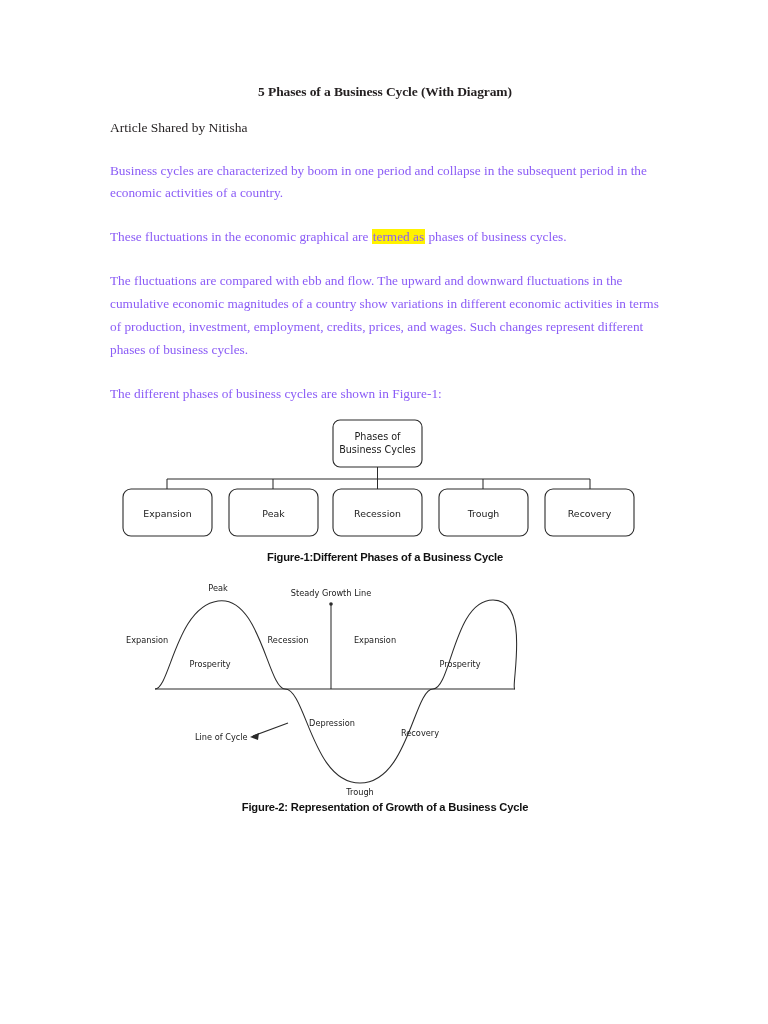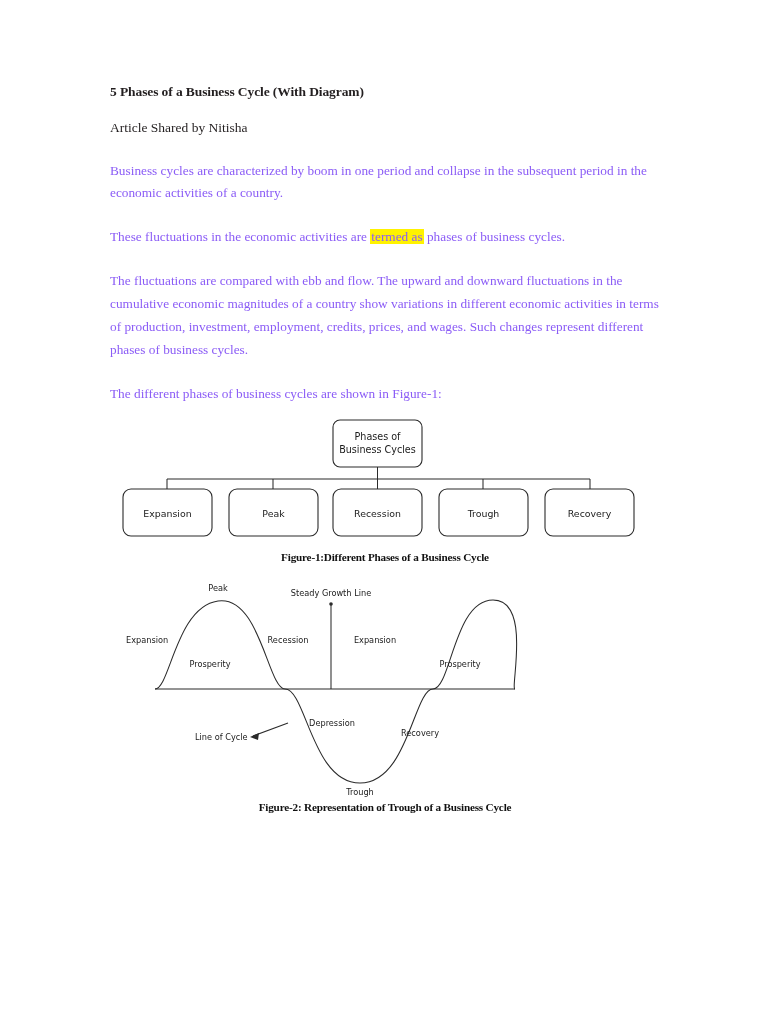--- a/index.html
+++ b/index.html
@@ -27,40 +27,41 @@
     left: 110px;
     top: 82px;
     width: 550px;
   }
   h1.doc-title {
     font-size: 13.5px;
     font-weight: bold;
     margin: 0 0 0 0;
     line-height: 1.5;
     letter-spacing: -0.1px;
+    text-align: center;
   }
   .byline {
     font-size: 13.5px;
     font-weight: normal;
     margin: 16px 0 0 0;
     line-height: 1.5;
   }
   p.para {
     font-size: 13.3px;
     line-height: 1.72;
     margin: 21px 0 0 0;
     text-align: left;
     color: #8b5cf6;
   }
   .hl {
     background: #fff200;
     padding: 0 1px;
   }
   .fig-caption {
-    font-family: Liberation Serif, serif;
+    font-family: Liberation Sans, sans-serif;
     font-size: 11.2px;
     font-weight: bold;
     text-align: center;
     color: #111111;
     letter-spacing: -0.2px;
   }
 
   
   .fig1-wrap {
     position: relative;
@@ -131,21 +132,21 @@
 
 <div class="page">
   <div class="content">
 
     <h1 class="doc-title">5 Phases of a Business Cycle (With Diagram)</h1>
 
     <div class="byline">Article Shared by Nitisha</div>
 
     <p class="para">Business cycles are characterized by boom in one period and collapse in the subsequent period in the economic activities of a country.</p>
 
-    <p class="para"><span>These fluctuations in the economic activities are </span><span class="hl">termed as</span><span> phases of business cycles.</span></p>
+    <p class="para"><span>These fluctuations in the economic graphical are </span><span class="hl">termed as</span><span> phases of business cycles.</span></p>
 
     <p class="para">The fluctuations are compared with ebb and flow. The upward and downward fluctuations in the cumulative economic magnitudes of a country show variations in different economic activities in terms of production, investment, employment, credits, prices, and wages. Such changes represent different phases of business cycles.</p>
 
     <p class="para">The different phases of business cycles are shown in Figure-1:</p>
 
     <div class="fig1-wrap">
       <svg class="fig1-svg" width="550" height="132" viewBox="0 0 550 132" xmlns="http://www.w3.org/2000/svg">
 
         <rect class="boxrect" x="223" y="3" width="89" height="47" rx="7" ry="7"></rect>
         <text class="boxlabel-lg" x="267.5" y="23">Phases of</text>
@@ -208,17 +209,17 @@
         <text class="wavelabel" x="265" y="70">Expansion</text>
         <text class="wavelabel" x="100" y="94">Prosperity</text>
         <text class="wavelabel" x="350" y="94">Prosperity</text>
         <text class="wavelabel" x="222" y="153">Depression</text>
         <text class="wavelabel" x="310" y="163">Recovery</text>
         <text class="wavelabel-left" x="85" y="167">Line of Cycle</text>
         <text class="wavelabel" x="250" y="222">Trough</text>
       </svg>
     </div>
 
-    <div class="fig-caption fig2-cap">Figure-2: Representation of Trough of a Business Cycle</div>
+    <div class="fig-caption fig2-cap">Figure-2: Representation of Growth of a Business Cycle</div>
 
 
   </div>
 </div>
 
 </body></html>

